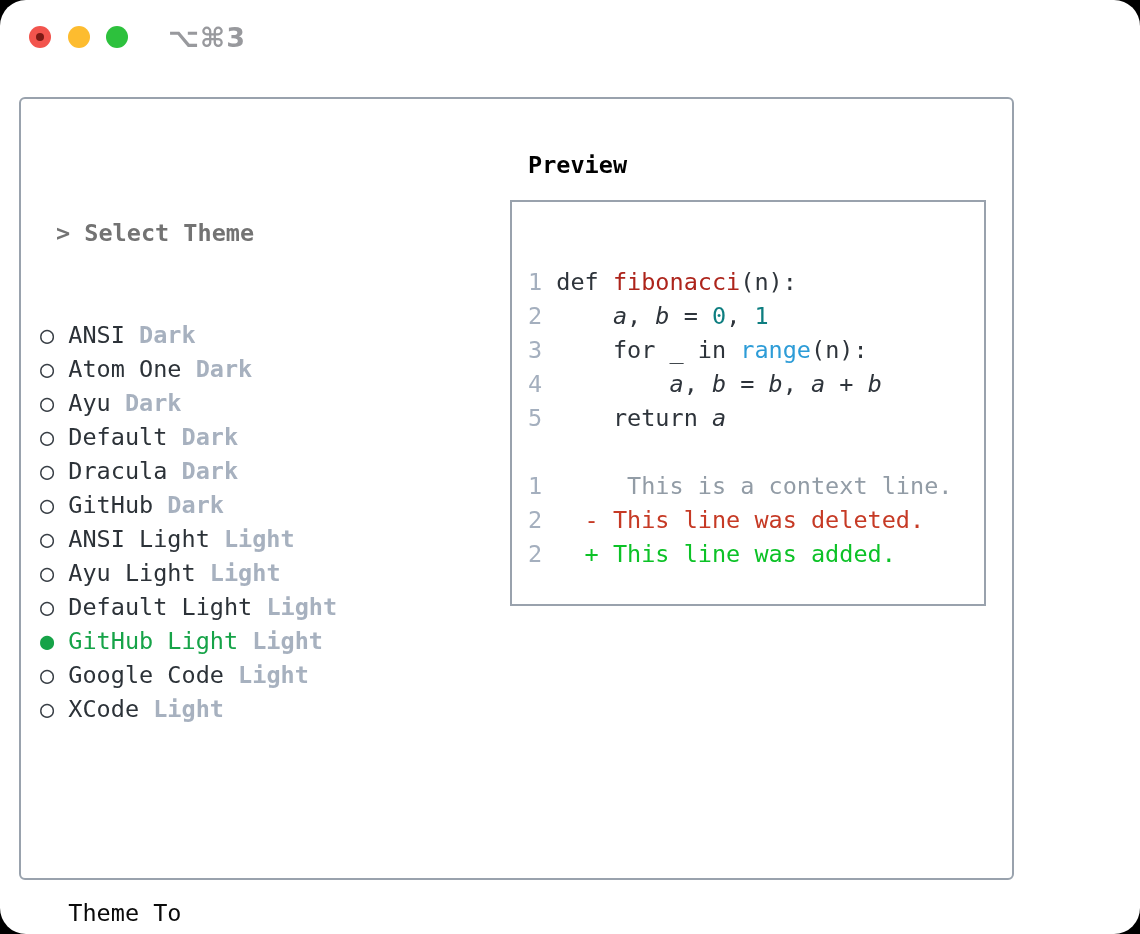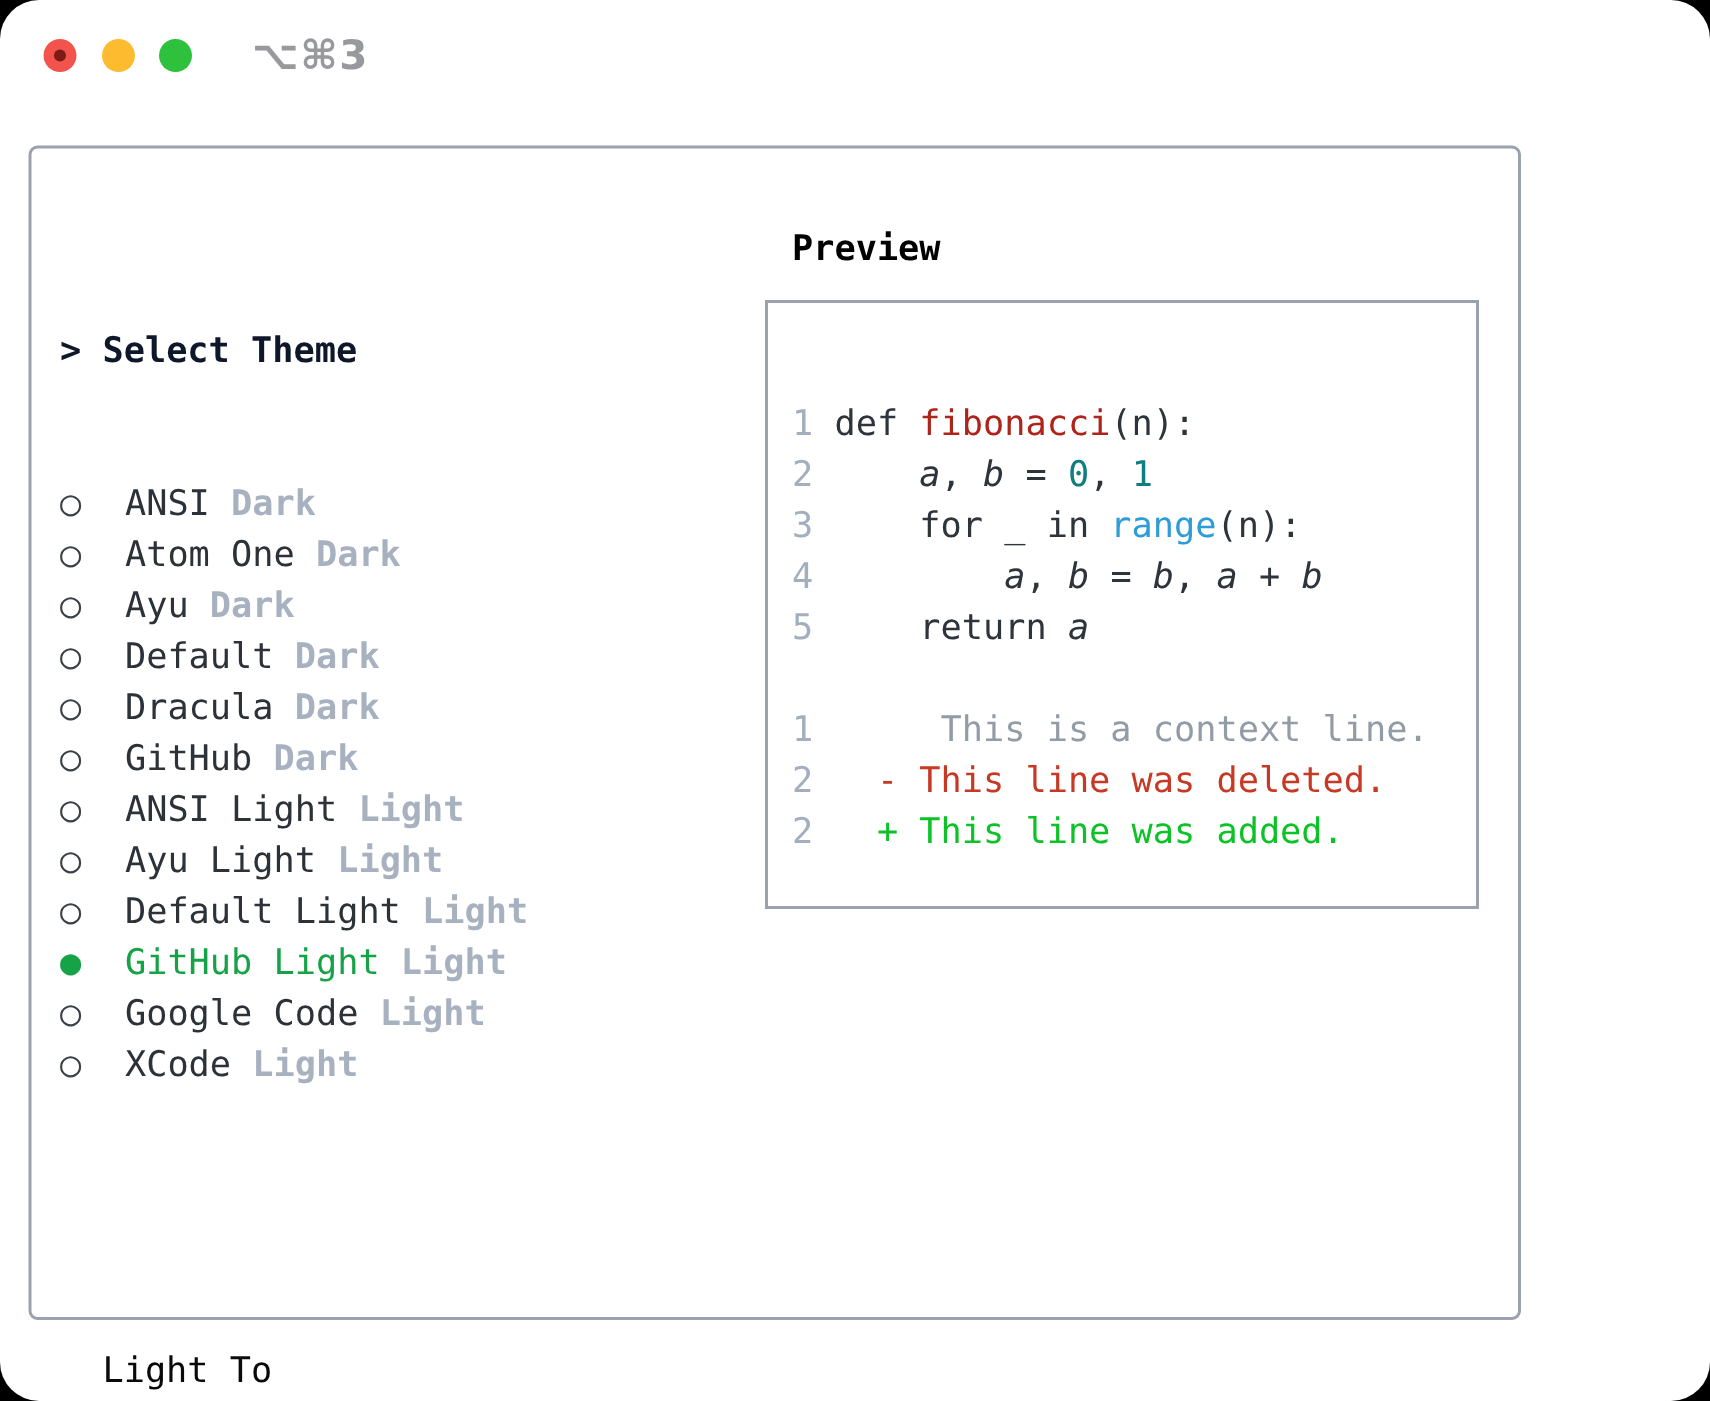--- a/index.html
+++ b/index.html
@@ -19,24 +19,24 @@
     color:#98999d;font-family:"DejaVu Sans","Liberation Sans",sans-serif;letter-spacing:1px;
   }
   
   .panel{
     position:absolute;left:19px;top:97px;width:995px;height:783px;
     border:2px solid #99a2ad;border-radius:6px;background:#fff;box-sizing:border-box;
   }
   .col{position:absolute;font-size:23.5px;line-height:34px;white-space:pre;}
   .left-col{left:40px;top:148px;}
   .row{height:34px;}
-  .hdr{font-weight:bold;color:#0f172a;}
+  .hdr{font-weight:bold;color:#737373;margin-left:16px;}
   .marker{color:#3a4047;}
   .marker.sel{color:#16a348;}
-  .name{color:#2c3238;margin-left:15px;}
+  .name{color:#2c3238;}
   .name.sel{color:#16a348;}
   .variant{color:#a7b1bf;font-weight:bold;}
   .apply-title{color:#0a0a0a;}
   
   .preview-label{left:528px;top:148px;font-weight:bold;color:#000;}
   .preview-box{
     position:absolute;left:510px;top:200px;width:476px;height:406px;
     border:2px solid #99a2ad;background:#fff;box-sizing:border-box;
   }
   .code{left:528px;top:265px;}
@@ -59,21 +59,21 @@
   <div class="traffic yellow"></div>
   <div class="traffic green"></div>
   <div class="win-title">⌥⌘3</div>
 
   <div class="panel"></div>
 
   <div class="col left-col">
     <div class="row hdr"><span>&gt;</span><span> </span><span>Select Theme</span></div>
     <div id="theme-list"><div class="row"><span class="marker">○ </span><span class="name">ANSI</span><span class="variant"> Dark</span></div><div class="row"><span class="marker">○ </span><span class="name">Atom One</span><span class="variant"> Dark</span></div><div class="row"><span class="marker">○ </span><span class="name">Ayu</span><span class="variant"> Dark</span></div><div class="row"><span class="marker">○ </span><span class="name">Default</span><span class="variant"> Dark</span></div><div class="row"><span class="marker">○ </span><span class="name">Dracula</span><span class="variant"> Dark</span></div><div class="row"><span class="marker">○ </span><span class="name">GitHub</span><span class="variant"> Dark</span></div><div class="row"><span class="marker">○ </span><span class="name">ANSI Light</span><span class="variant"> Light</span></div><div class="row"><span class="marker">○ </span><span class="name">Ayu Light</span><span class="variant"> Light</span></div><div class="row"><span class="marker">○ </span><span class="name">Default Light</span><span class="variant"> Light</span></div><div class="row"><span class="marker sel">● </span><span class="name sel">GitHub Light</span><span class="variant"> Light</span></div><div class="row"><span class="marker">○ </span><span class="name">Google Code</span><span class="variant"> Light</span></div><div class="row"><span class="marker">○ </span><span class="name">XCode</span><span class="variant"> Light</span></div></div>
     <div class="row"> </div>
-    <div class="row apply-title"><span>  </span><span>Light To</span></div>
+    <div class="row apply-title"><span>  </span><span>Theme To</span></div>
     
     
     
     
   </div>
 
   <div class="col preview-label">Preview</div>
   <div class="preview-box"></div>
   <div class="col code" id="code-block"><div class="row"><span class="ln">1</span><span class="c-code"> def </span><span class="c-func">fibonacci</span><span class="c-code">(n):</span></div><div class="row"><span class="ln">2</span><span class="c-code">     </span><span class="c-var">a</span><span class="c-code">, </span><span class="c-var">b</span><span class="c-code"> = </span><span class="c-num">0</span><span class="c-code">, </span><span class="c-num">1</span></div><div class="row"><span class="ln">3</span><span class="c-code">     for _ in </span><span class="c-builtin">range</span><span class="c-code">(n):</span></div><div class="row"><span class="ln">4</span><span class="c-code">         </span><span class="c-var">a</span><span class="c-code">, </span><span class="c-var">b</span><span class="c-code"> = </span><span class="c-var">b</span><span class="c-code">, </span><span class="c-var">a</span><span class="c-code"> + </span><span class="c-var">b</span></div><div class="row"><span class="ln">5</span><span class="c-code">     return </span><span class="c-var">a</span></div><div class="row"><span class="ln"> </span></div><div class="row"><span class="ln">1</span><span class="c-context">      This is a context line.</span></div><div class="row"><span class="ln">2</span><span class="c-deleted">   - This line was deleted.</span></div><div class="row"><span class="ln">2</span><span class="c-added">   + This line was added.</span></div></div>
 

